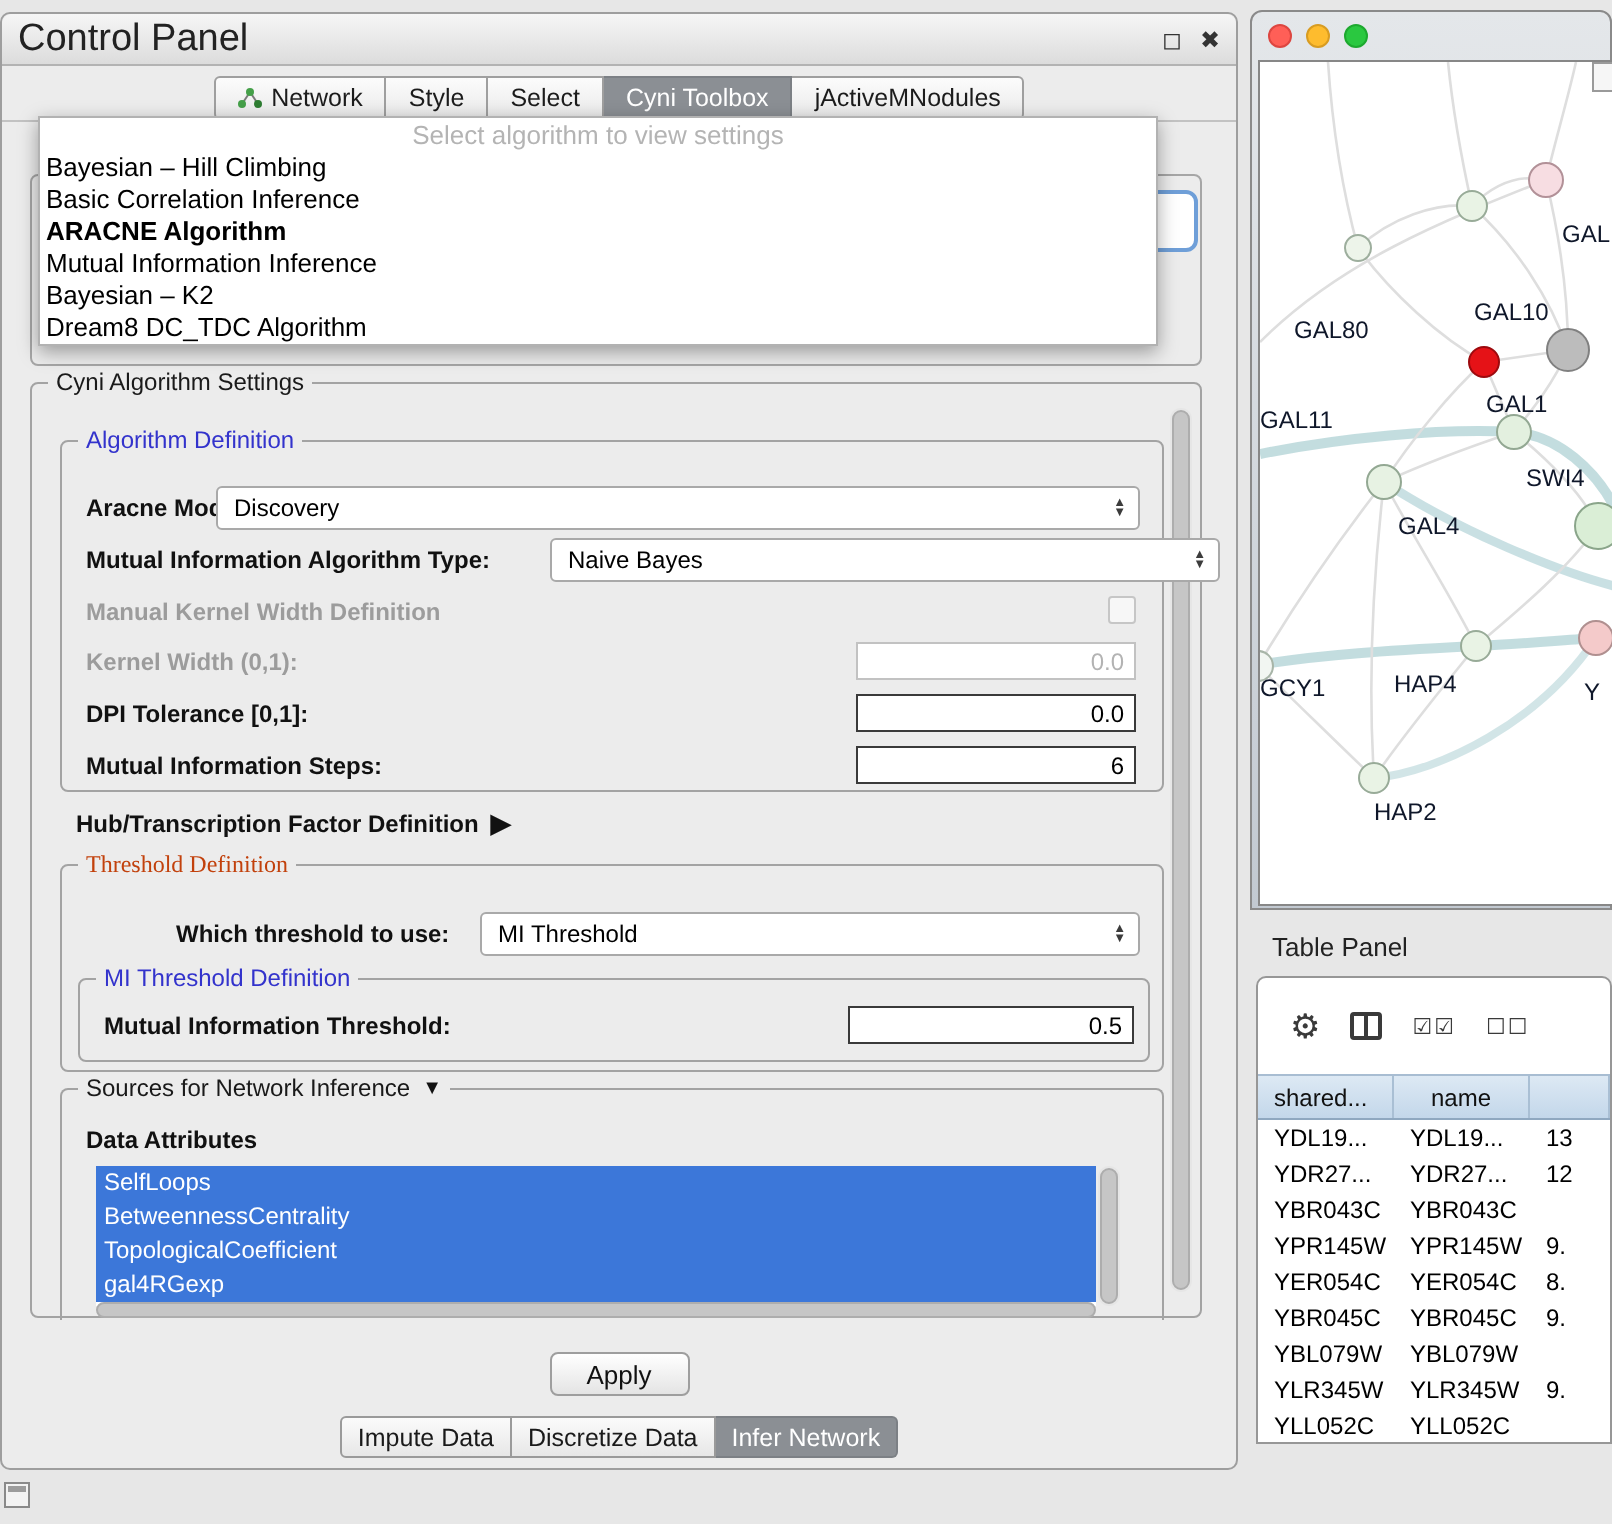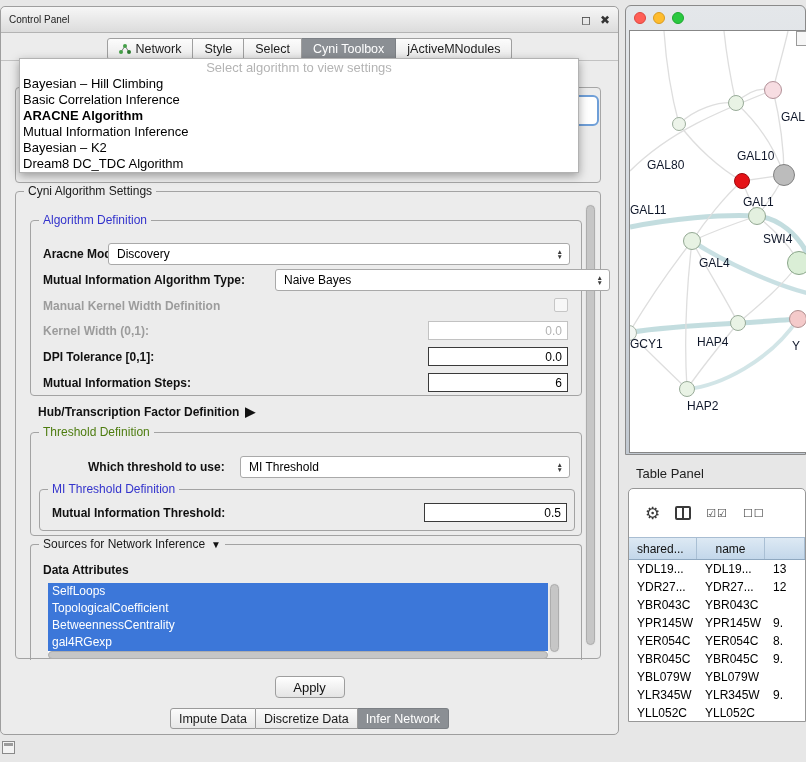--- a/index.html
+++ b/index.html
@@ -2,21 +2,21 @@
 <html><head>
 <meta charset="utf-8">
 <style>
   * { margin:0; padding:0; box-sizing:border-box; }
   body { font-family:"Liberation Sans", sans-serif; }
   #screen { position:relative; width:806px; height:762px; background:#e7e7e7; overflow:hidden; font-size:12px; color:#1a1a1a; }
 
   
   #control-panel { position:absolute; left:0; top:6px; width:619px; height:729px; background:#ececec; border:1px solid #9e9e9e; border-radius:5px; }
   .titlebar { position:absolute; left:0; top:0; width:100%; height:26px; background:linear-gradient(#f6f6f6,#dcdcdc); border-bottom:1px solid #b3b3b3; border-radius:5px 5px 0 0; display:flex; align-items:center; padding:0 8px; }
-  .titlebar .title { font-size:10px; color:#222; }
+  .titlebar .title { font-size:19px; color:#222; }
   .titlebar .spacer { flex:1; }
   .tb-icon { font-size:12px; color:#333; margin-left:9px; cursor:default; }
 
   
   .tabrow { position:absolute; left:0; top:31px; width:100%; height:22px; display:flex; justify-content:center; }
   .tab { display:flex; align-items:center; gap:5px; padding:0 11px; height:22px; font-size:12.5px; background:linear-gradient(#fcfcfc,#e9e9e9); border:1px solid #9f9f9f; border-left:none; color:#1c1c1c; }
   .tab:first-child { border-left:1px solid #9f9f9f; border-radius:3px 0 0 3px; }
   .tab:last-child { border-radius:0 3px 3px 0; }
   .tab.selected { background:#8b8f94; color:#fff; border-color:#7c8085; }
   .tabline { position:absolute; left:0; top:53px; width:100%; border-bottom:1px solid #c2c2c2; }
@@ -28,21 +28,21 @@
   
   .popup { position:absolute; left:18px; top:51px; width:560px; height:115px; background:#fff; border:1px solid #b2b2b2; box-shadow:0 3px 9px rgba(0,0,0,.35); z-index:30; padding-top:1px; }
   .dd-header { height:16px; line-height:16px; text-align:center; color:#b4b4b4; font-size:13px; }
   .dd-item { height:16px; line-height:16px; padding-left:3px; font-size:13px; color:#000; }
   .dd-item.selected { font-weight:bold; }
 
   
   .group { position:absolute; border:1px solid #a3a3a3; border-radius:4px; }
   .glabel { position:absolute; top:-8px; left:8px; background:#ececec; padding:0 4px; font-size:12px; white-space:nowrap; }
   .glabel.blue { color:#3333cc; }
-  .glabel.green { color:#4d7c0f; }
+  .glabel.green { color:#c2410c;font-family:Liberation Serif, serif; }
 
   .flabel { position:absolute; font-weight:bold; font-size:12px; color:#111; white-space:nowrap; }
   .flabel.disabled { color:#9c9c9c; }
 
   .combo { position:absolute; height:22px; background:#fff; border:1px solid #a9a9a9; border-radius:3px; display:flex; align-items:center; padding-left:8px; font-size:12px; color:#000; }
   .combo .arrows { margin-left:auto; padding-right:6px; display:flex; flex-direction:column; align-items:center; font-size:6.5px; line-height:5.5px; color:#3c3c3c; }
 
   .tfield { position:absolute; height:19px; background:#fff; border:1px solid #3a3a3a; font-family:"Liberation Sans",sans-serif; font-size:12px; text-align:right; padding:0 5px; color:#000; }
   .tfield.disabled { border:1px solid #c2c2c2; color:#b3b3b3; }
 
@@ -226,22 +226,22 @@
       <div class="group" style="left:14px; top:352px; width:552px; height:116px; border-bottom:none; border-radius:4px 4px 0 0;">
         <span class="glabel" style="display:flex; gap:6px; align-items:center;">
           <span>Sources for Network Inference</span>
           <span class="tri">▼</span>
         </span>
 
         <span class="flabel" style="left:12px; top:18px;">Data Attributes</span>
 
         <div class="attr-list" style="left:17px; top:38px; width:500px; height:70px;">
           <div class="attr-item">SelfLoops</div>
+          <div class="attr-item">BetweennessCentrality</div>
           <div class="attr-item">TopologicalCoefficient</div>
-          <div class="attr-item">BetweennessCentrality</div>
           <div class="attr-item">gal4RGexp</div>
         </div>
         <div class="vscroll" style="left:518px; top:38px; width:11px; height:70px;">
           <div class="thumb"></div>
         </div>
         <div class="hthumb" style="left:17px; top:106px; width:500px; height:8px;"></div>
       </div>
     </div>
 
     <button class="apply-btn">Apply</button>

